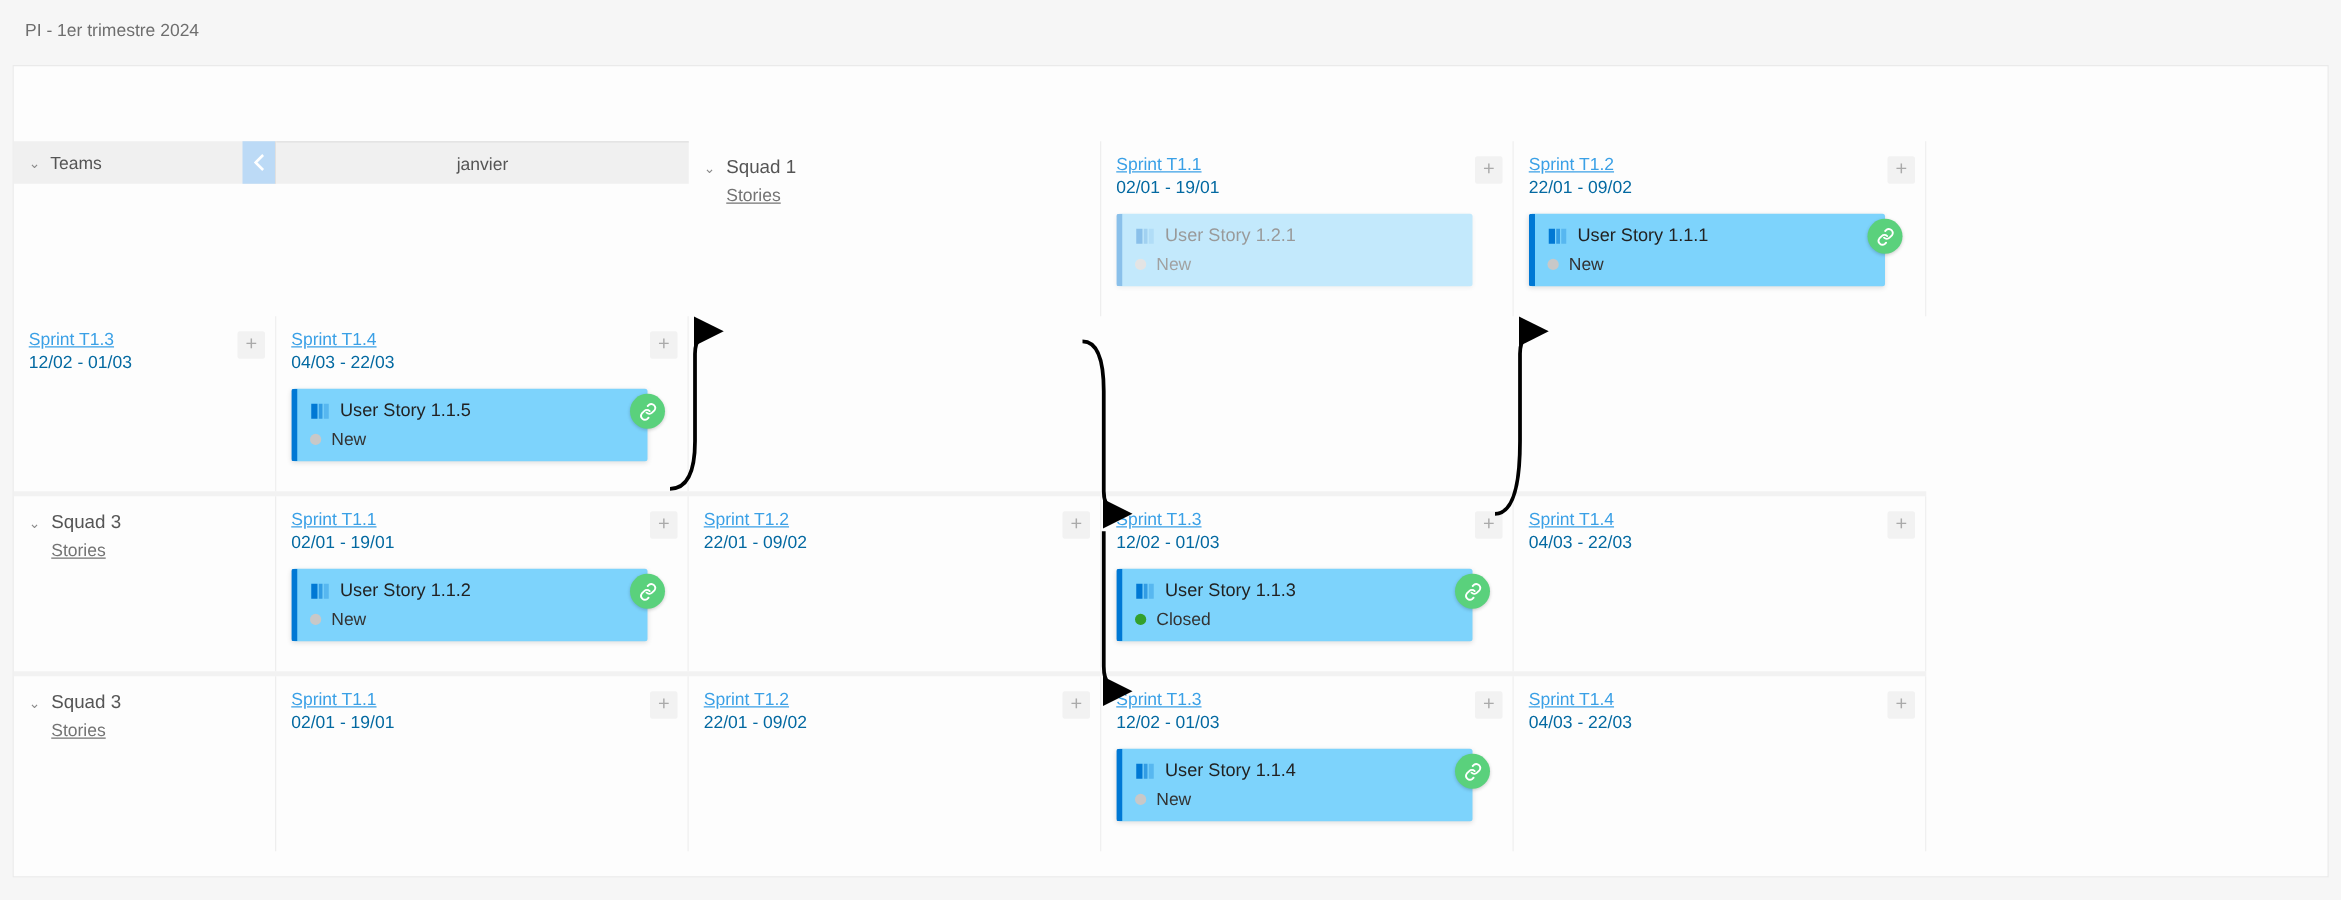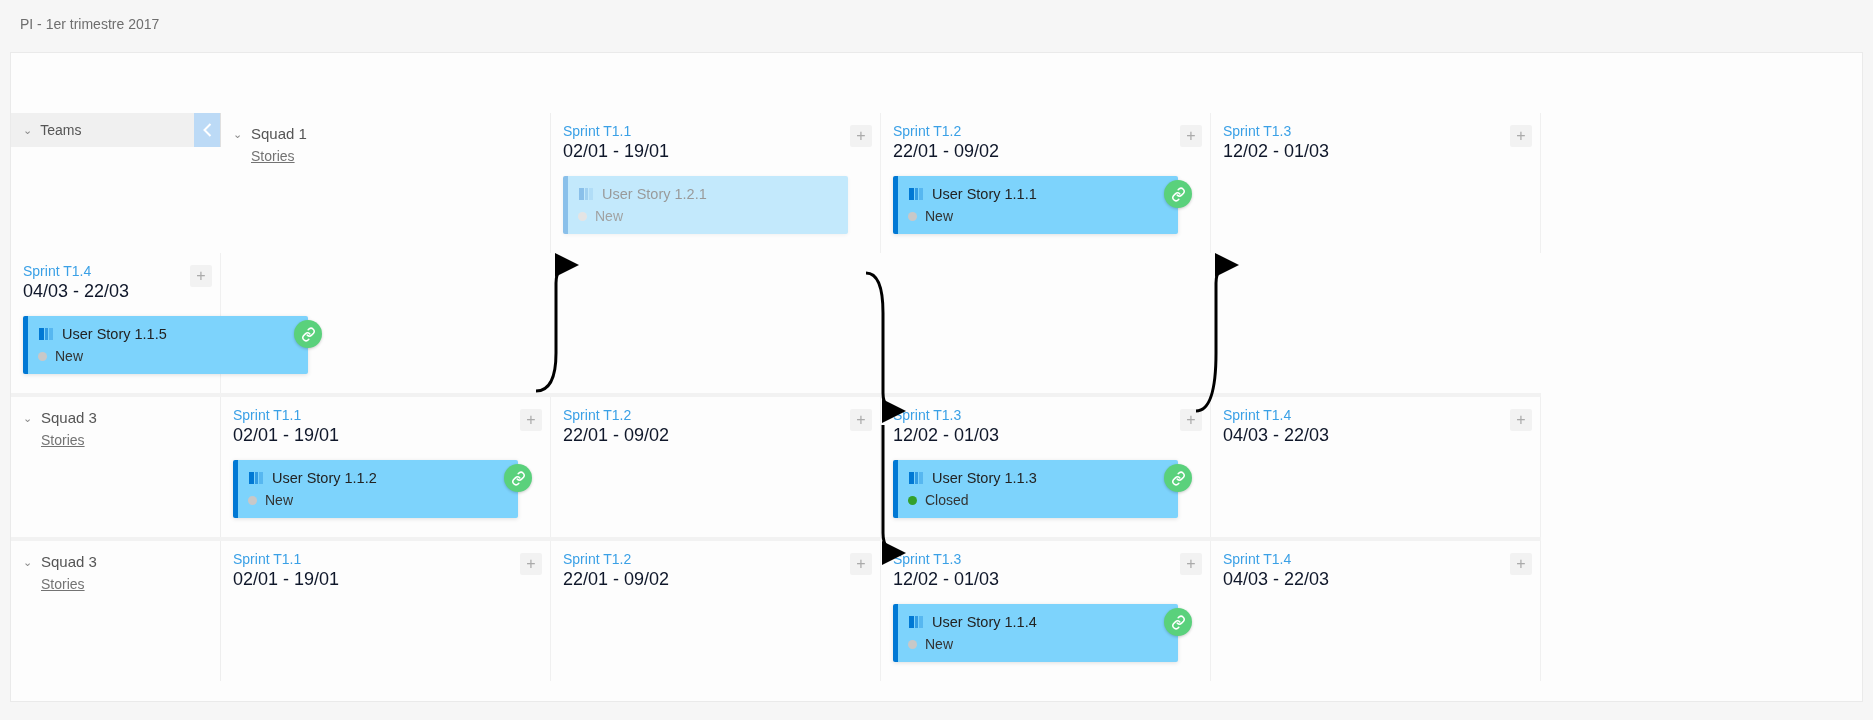--- a/index.html
+++ b/index.html
@@ -68,22 +68,22 @@
   .team-name { color: #555; font-size: 15px; margin-bottom: 6px; }
   .stories-link { color: #737373; text-decoration: underline; font-size: 14px; cursor: pointer; }
 
   .sprint-cell {
     padding: 10px 8px 10px 12px;
     position: relative;
     min-height: 140px;
     border-right: 1px solid #f0f0f0;
   }
   .sprint-head { display: flex; justify-content: space-between; align-items: flex-start; }
-  .sprint-link { color: #3aa0e6; font-size: 14px; cursor: pointer; }
-  .sprint-dates { color: #0f172a; font-size: 18px; margin-top: 2px; }
+  .sprint-link { color: #3aa0e6; text-decoration: underline; font-size: 14px; cursor: pointer; }
+  .sprint-dates { color: #0369a1; font-size: 14px; margin-top: 2px; }
   .add-btn {
     width: 22px; height: 22px;
     background: #f2f2f2;
     border-radius: 2px;
     display: flex; align-items: center; justify-content: center;
     color: #aaa; font-size: 16px; font-weight: 300;
     cursor: pointer;
     margin-top: 2px;
   }
 
@@ -130,36 +130,39 @@
     position: absolute;
     left: 0; top: 0;
     width: 100%; height: 100%;
     pointer-events: none;
   }
 </style>
 </head>
 <body>
 
 <div class="page-header">
-  <div class="page-subtitle">PI - 1er trimestre 2017</div>
+  <div class="page-subtitle">PI - 1er trimestre 2024</div>
 </div>
 
 <div class="board-wrap">
 
   <div class="grid">
 
     <div class="hdr-cell hdr-teams">
       <span class="chev">⌄</span>
       <span>Teams</span>
       <div class="scroll-left-btn">
         <svg viewBox="0 0 8 14">
             <path d="M7 1 L1 7 L7 13" stroke="#fff" stroke-width="2" fill="none"></path>
           </svg>
       </div>
     </div>
+    <div class="hdr-cell month-hdr" style="grid-column: 2 / 3; border-right:none;">
+      <span>janvier</span>
+    </div>
 
     <div class="team-cell">
       <span class="chev">⌄</span>
       <div class="team-name">Squad 1</div>
       <a class="stories-link">Stories</a>
     </div>
 
     <div class="sprint-cell">
       <div class="sprint-head">
         <div>

